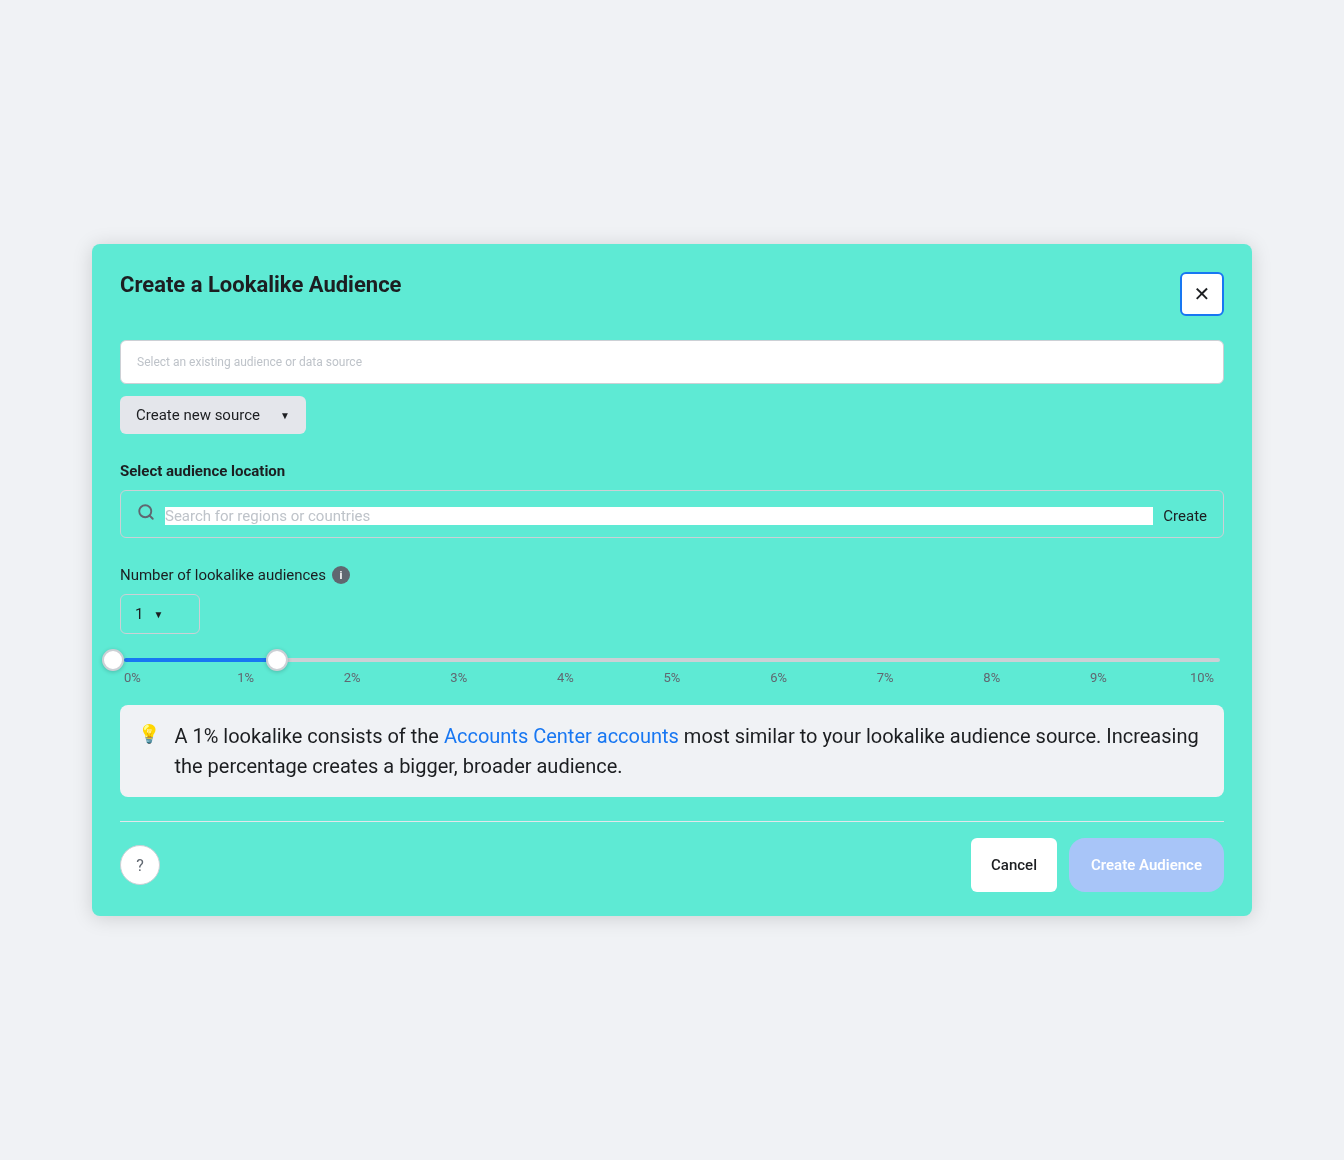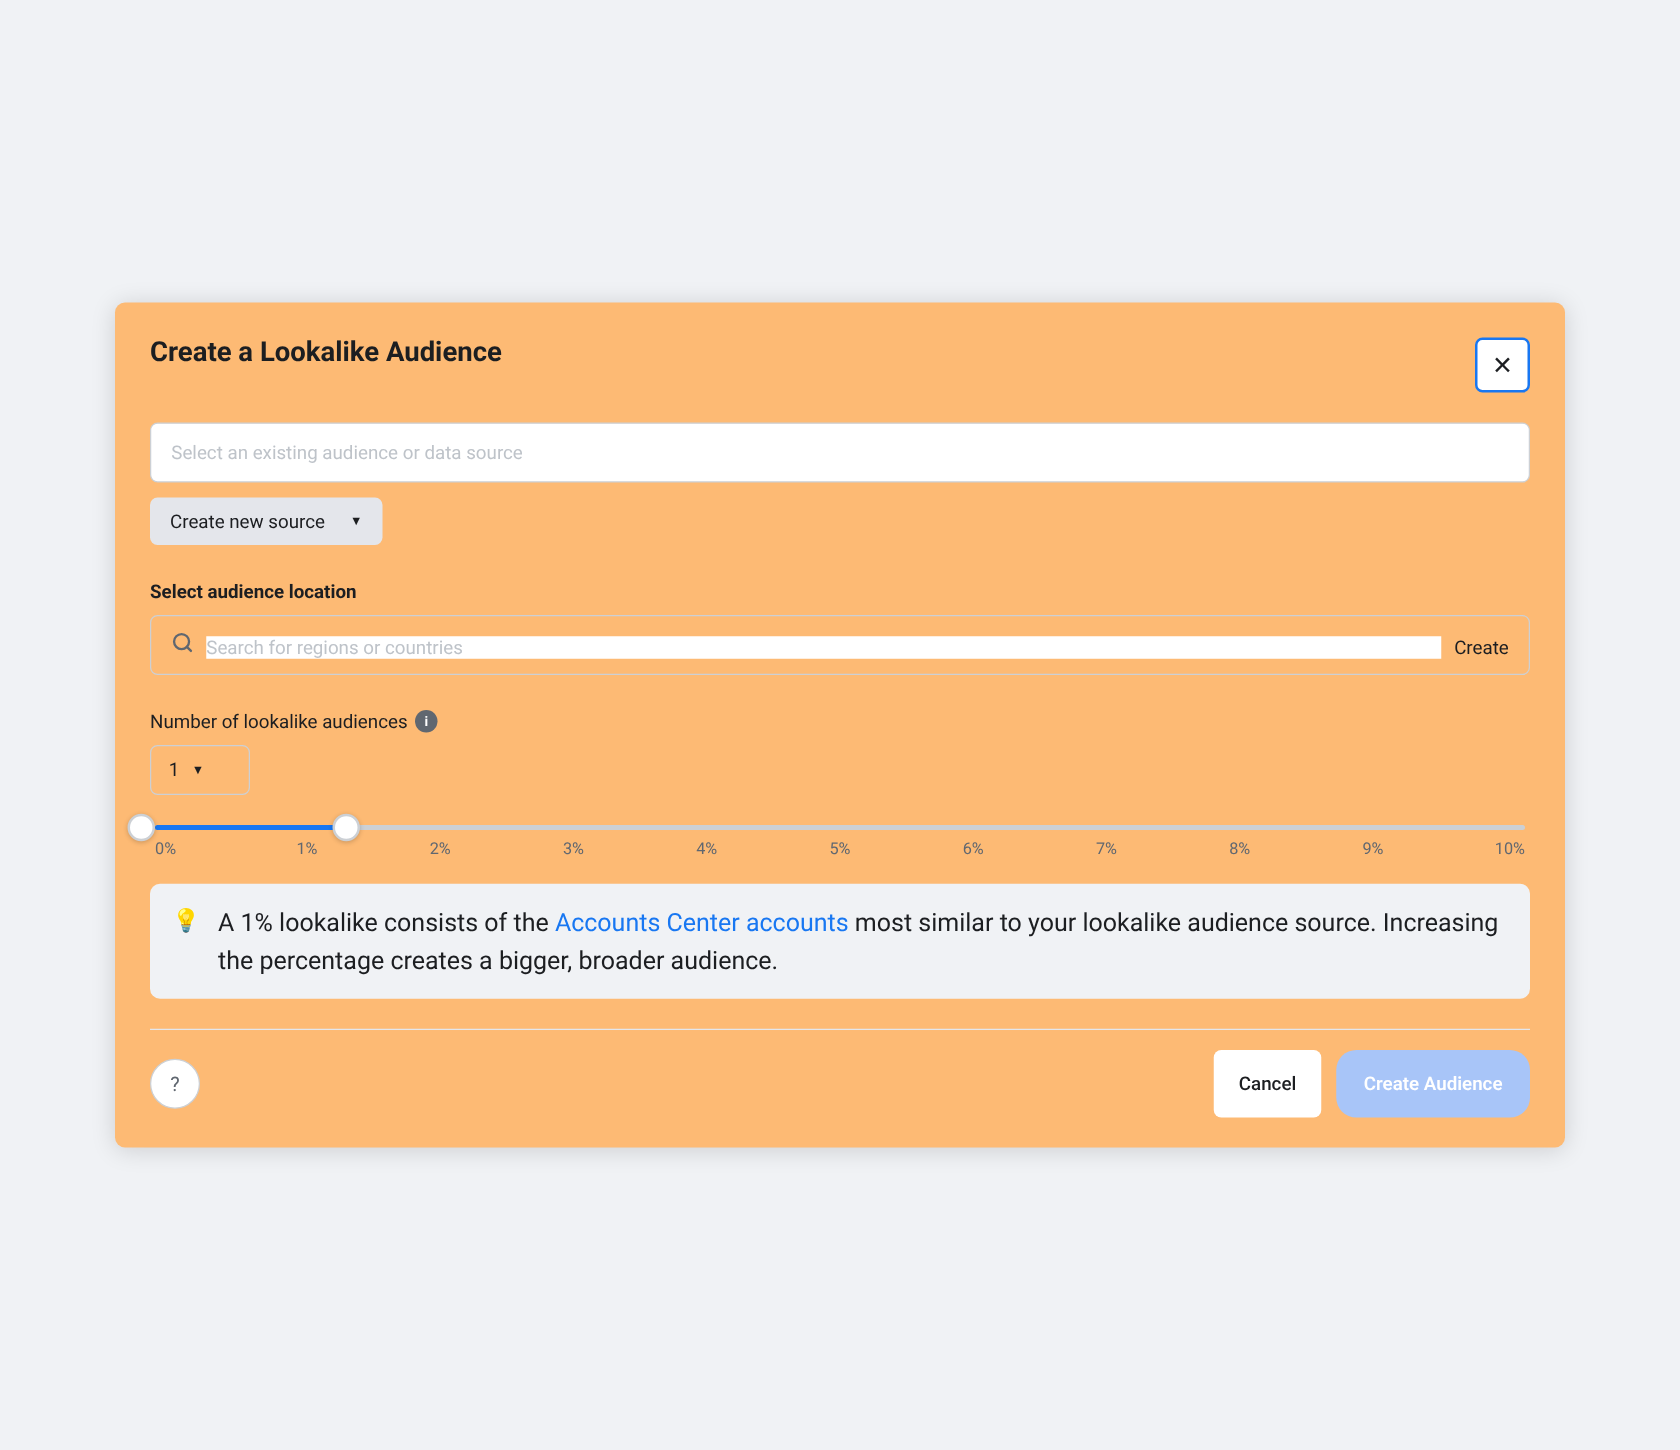--- a/index.html
+++ b/index.html
@@ -12,21 +12,21 @@
     body {
       background: #f0f2f5;
       display: flex;
       align-items: center;
       justify-content: center;
       min-height: 100vh;
       padding: 20px;
     }
 
     .modal-container {
-      background: #fdba74;
+      background: #5eead4;
       border-radius: 8px;
       width: 1160px;
       max-width: 100%;
       padding: 28px 28px 24px 28px;
       position: relative;
       box-shadow: 0 2px 20px rgba(0,0,0,0.15);
     }
 
     .modal-header {
       display: flex;
@@ -65,21 +65,21 @@
 
     .section {
       margin-bottom: 28px;
     }
 
     .source-input {
       width: 100%;
       border: 1px solid #ccd0d5;
       border-radius: 6px;
       padding: 14px 16px;
-      font-size: 15px;
+      font-size: 12px;
       color: #bec3c9;
       outline: none;
       margin-bottom: 12px;
     }
 
     .source-input::placeholder {
       color: #bec3c9;
     }
 
     .create-source-btn {
@@ -241,21 +241,21 @@
       color: #606770;
       min-width: 30px;
       text-align: center;
     }
 
     .slider-label:first-child {
       text-align: left;
     }
 
     .slider-label:last-child {
-      text-align: right;
+      text-align: left;
     }
 
     .info-box {
       background: #f0f2f5;
       border-radius: 8px;
       padding: 16px 18px;
       display: flex;
       align-items: flex-start;
       gap: 14px;
       margin-top: 20px;

